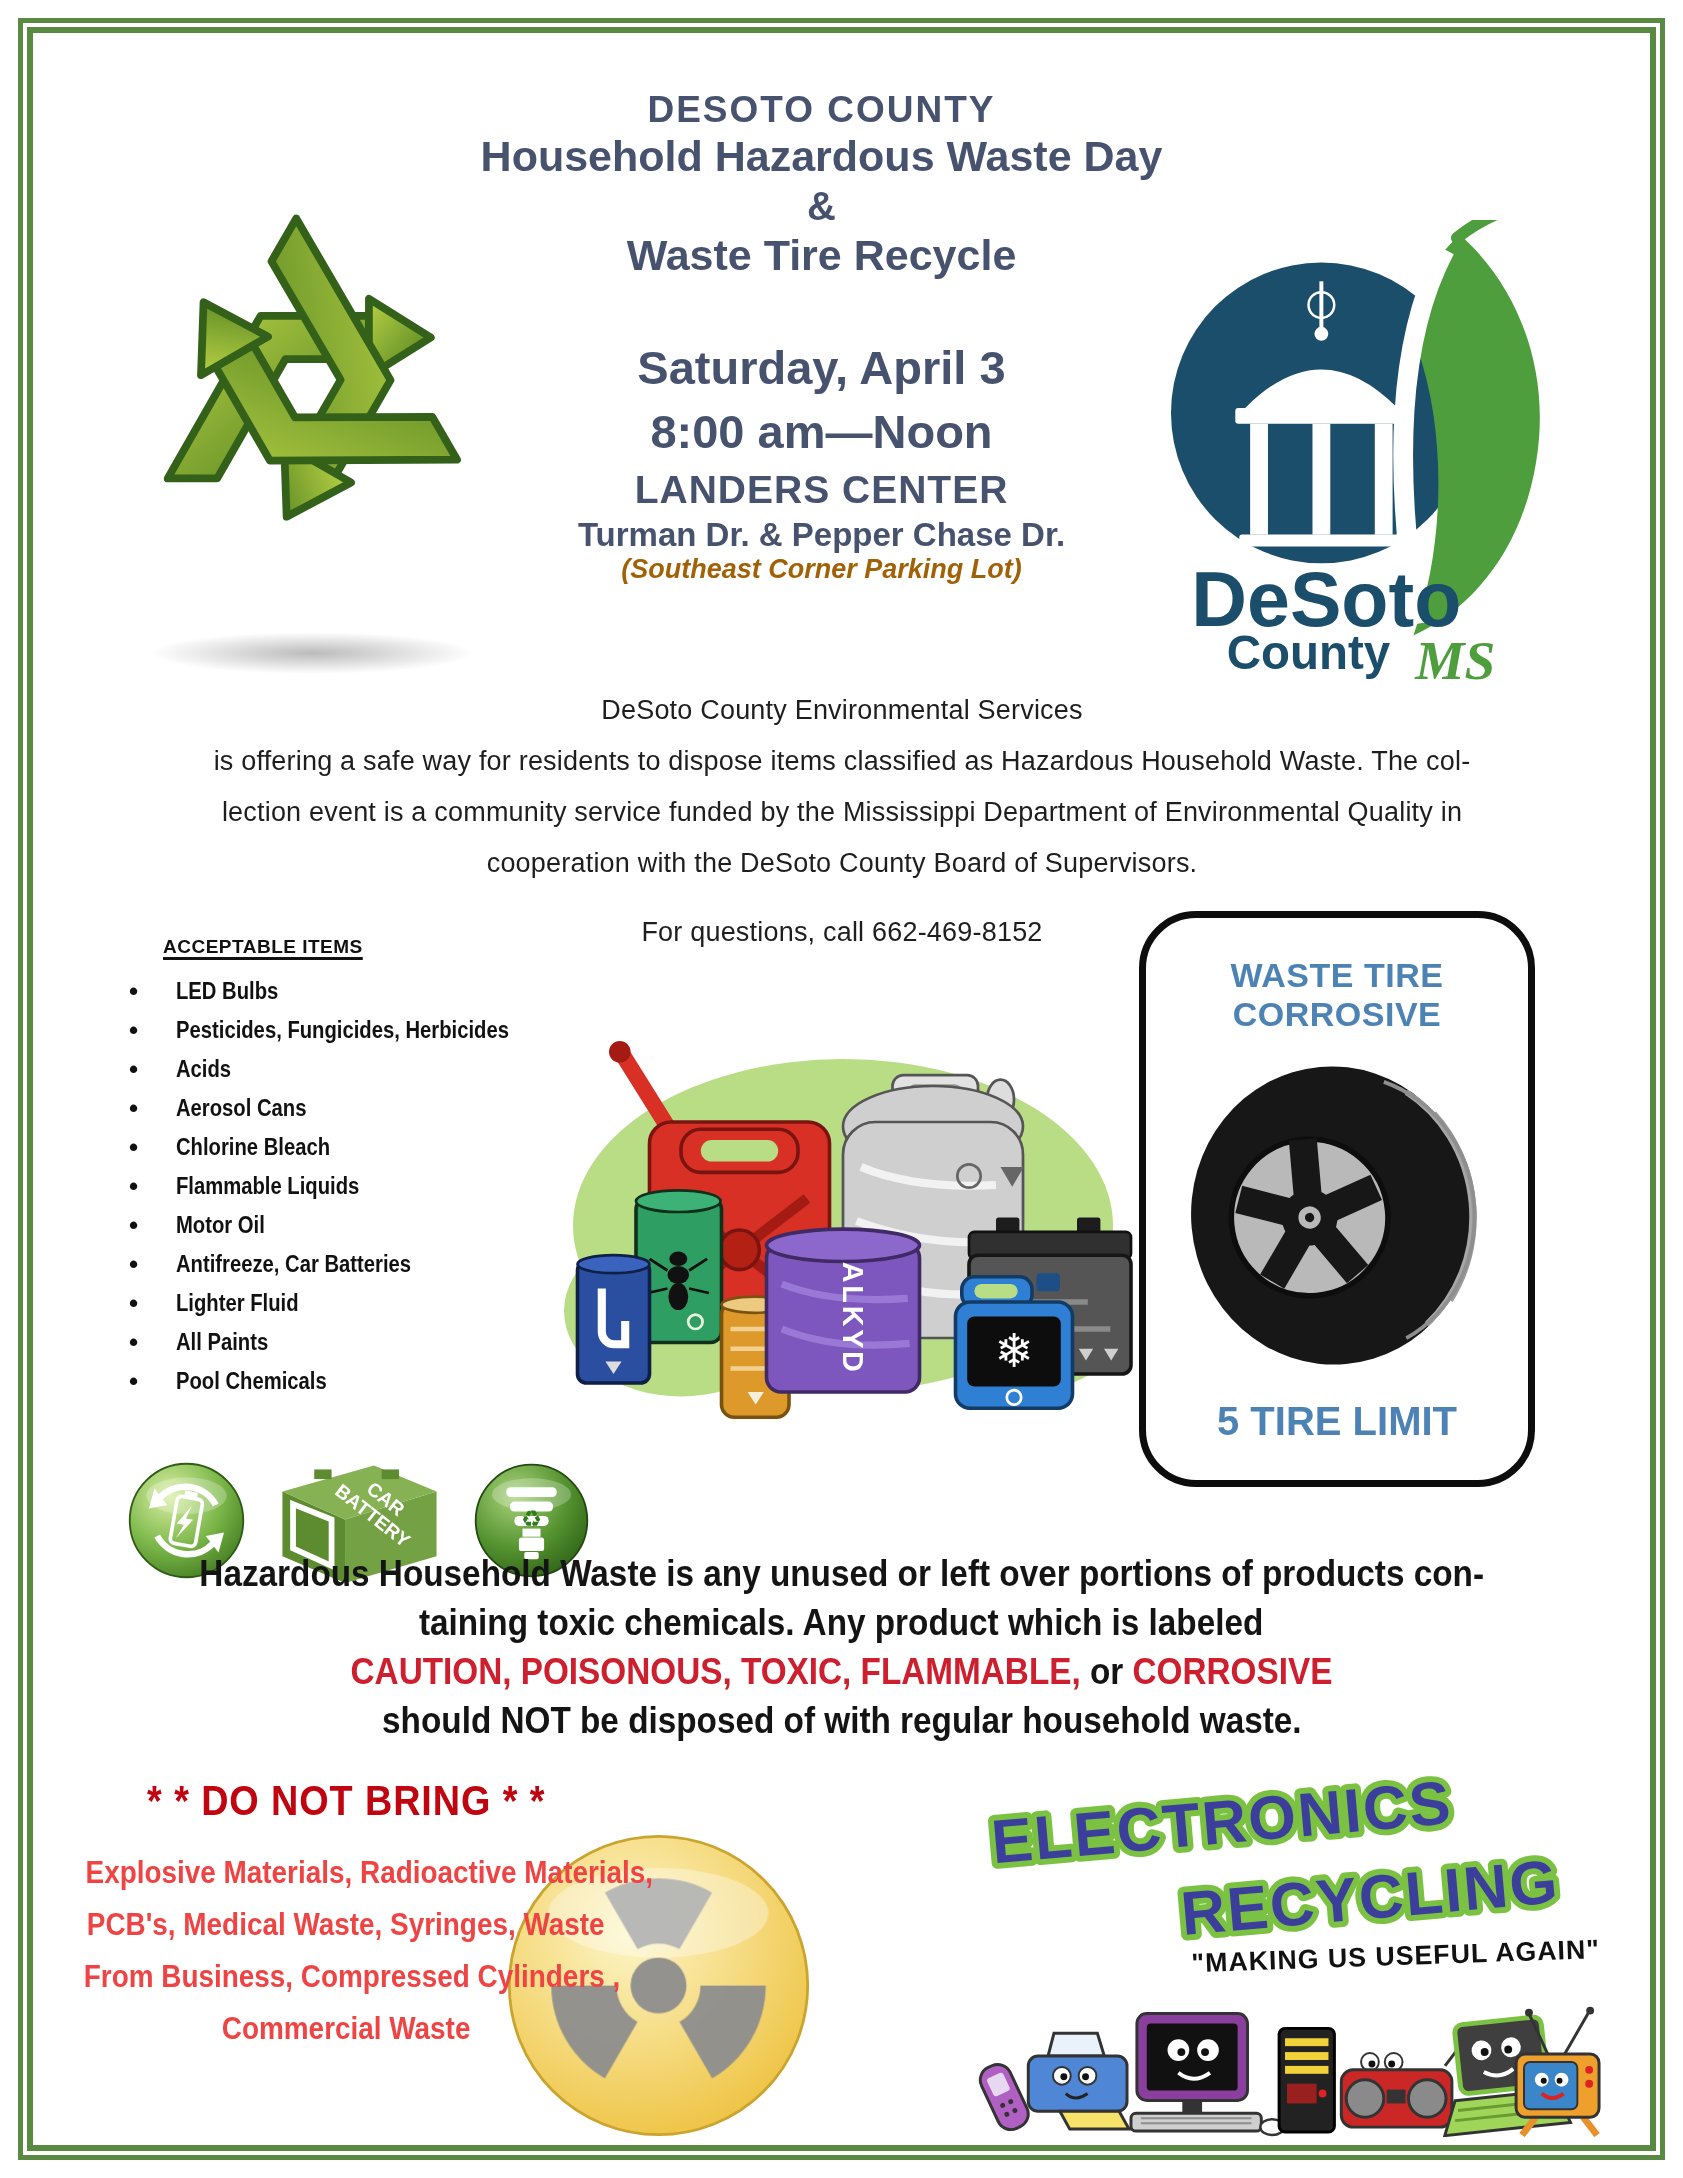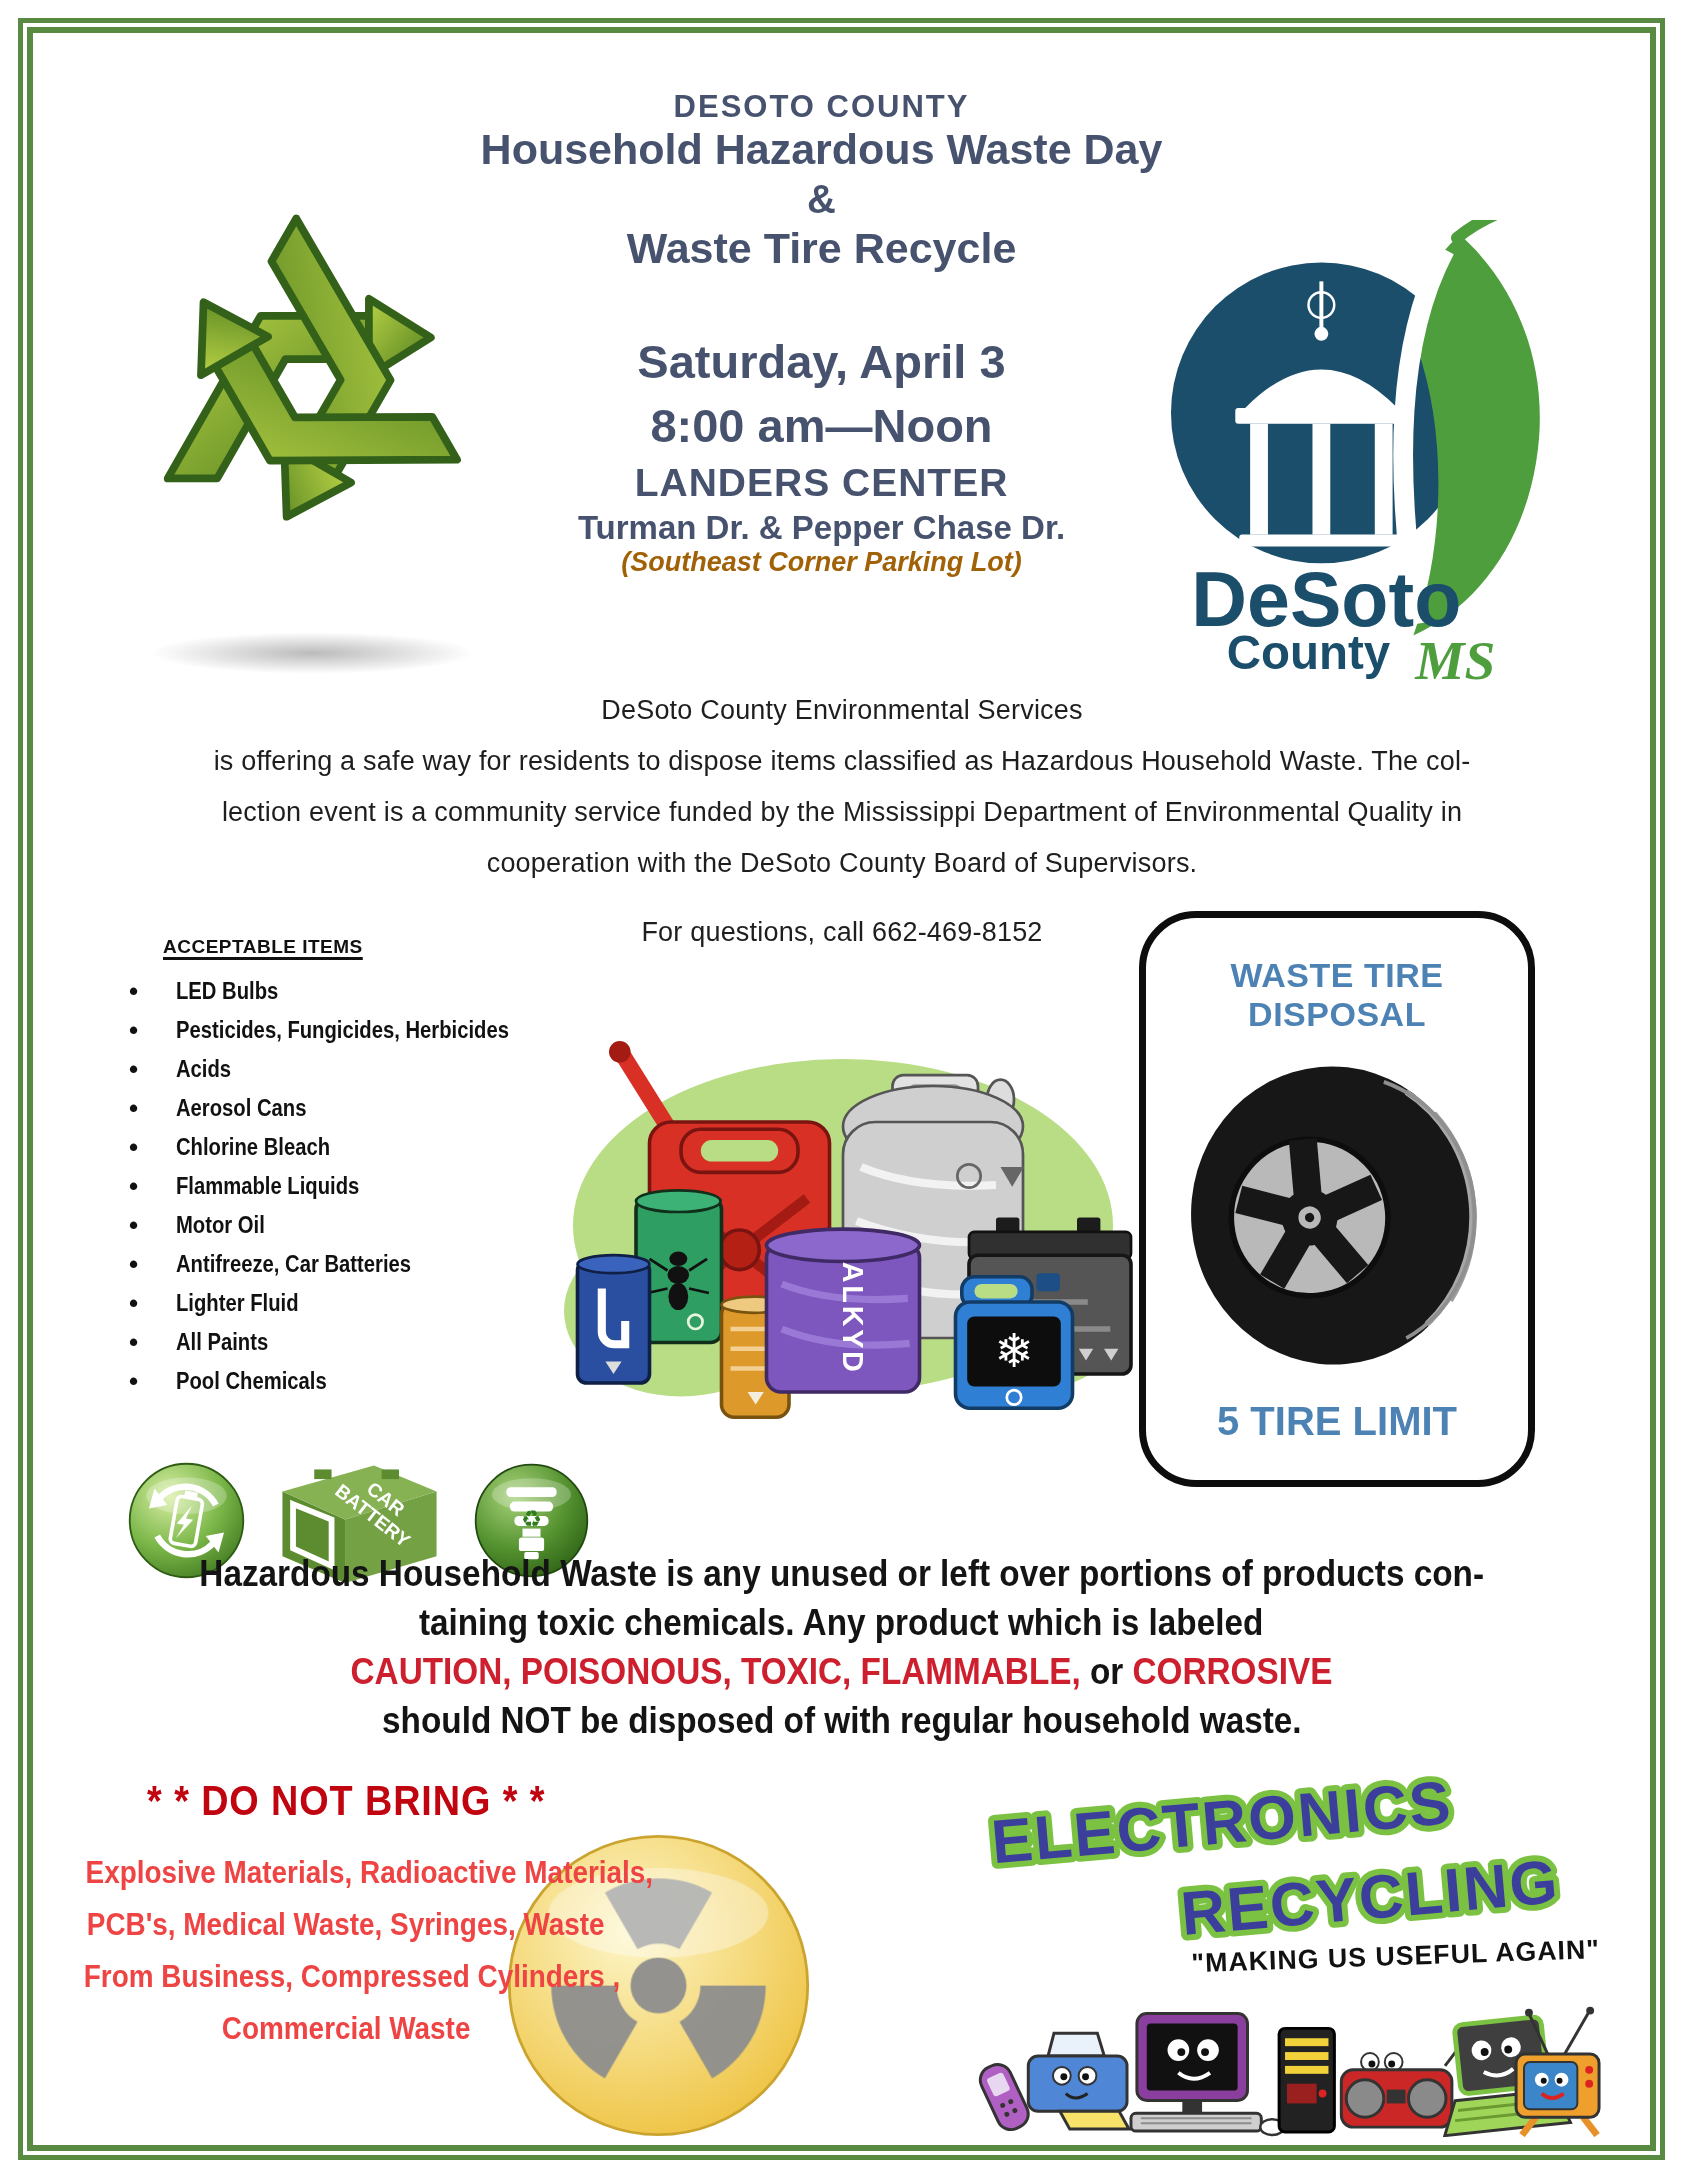--- a/index.html
+++ b/index.html
@@ -4,21 +4,21 @@
 <style>
   html,body{margin:0;padding:0;background:#888;}
   .page{position:relative;width:1683px;height:2178px;background:#fff;overflow:hidden;
         font-family:"Liberation Sans",sans-serif;color:#111;}
   .border-outer{position:absolute;inset:18px;border:5px solid #588a42;pointer-events:none;}
   .border-inner{position:absolute;inset:27px;border:6px solid #588a42;pointer-events:none;}
 
   
   .header-text{position:absolute;left:396px;top:89px;width:851px;text-align:center;
                color:#47536e;font-weight:bold;line-height:1.15;}
-  .t1{font-size:31px;letter-spacing:2px;}
+  .t1{font-size:37px;letter-spacing:2px;}
   .t2{font-size:43px;}
   .amp{font-size:40px;margin-top:2px;}
   .t3{font-size:43px;margin-top:2px;}
   .date{font-size:47px;margin-top:61px;}
   .time{font-size:47px;margin-top:10px;}
   .venue{font-size:39px;margin-top:8px;letter-spacing:1px;}
   .addr{font-size:33px;margin-top:4px;}
   .note{font-size:27px;color:#a16207;font-style:italic;}
 
   .recycle-svg{position:absolute;left:129px;top:183px;}
@@ -284,21 +284,21 @@
       <rect x="476" y="280" width="48" height="16" rx="8" fill="#b9dd85"></rect>
       <rect x="545" y="268" width="26" height="20" rx="4" fill="#1d4f86"></rect>
       <rect x="455" y="300" width="130" height="118" rx="16" fill="#2f7fd4" stroke="#123c66" stroke-width="4"></rect>
       <rect x="468" y="316" width="104" height="78" rx="8" fill="#0d0d0d"></rect>
       <text x="520" y="372" text-anchor="middle" font-size="52" fill="#ffffff">❄</text>
       <circle cx="520" cy="406" r="8" fill="none" stroke="#fff" stroke-width="3"></circle>
     </g>
   </svg>
 
   <div class="tire-box">
-    <div class="tire-title">WASTE TIRE DISPOSAL</div>
+    <div class="tire-title">WASTE TIRE CORROSIVE</div>
     <svg class="tire-svg" width="317" height="327" viewBox="0 0 340 340">
       <g transform="rotate(-5 165 170)">
         <ellipse cx="165" cy="170" rx="152" ry="160" fill="#171717"></ellipse>
         <path d="M255,45 A145,155 0 0 1 255,295" stroke="#a8a8a8" stroke-width="6" fill="none"></path>
         <path d="M283,70 A150,160 0 0 1 283,272" stroke="#9b9b9b" stroke-width="5" fill="none"></path>
         <path d="M232,32 A140,150 0 0 1 232,308" stroke="#8f8f8f" stroke-width="4" fill="none"></path>
         <circle cx="140" cy="170" r="84" fill="#b9b9b9" stroke="#0d0d0d" stroke-width="6"></circle>
         <g stroke="#171717" stroke-width="30">
           <line x1="140" y1="170" x2="140" y2="86"></line>
           <line x1="140" y1="170" x2="214" y2="144"></line>

